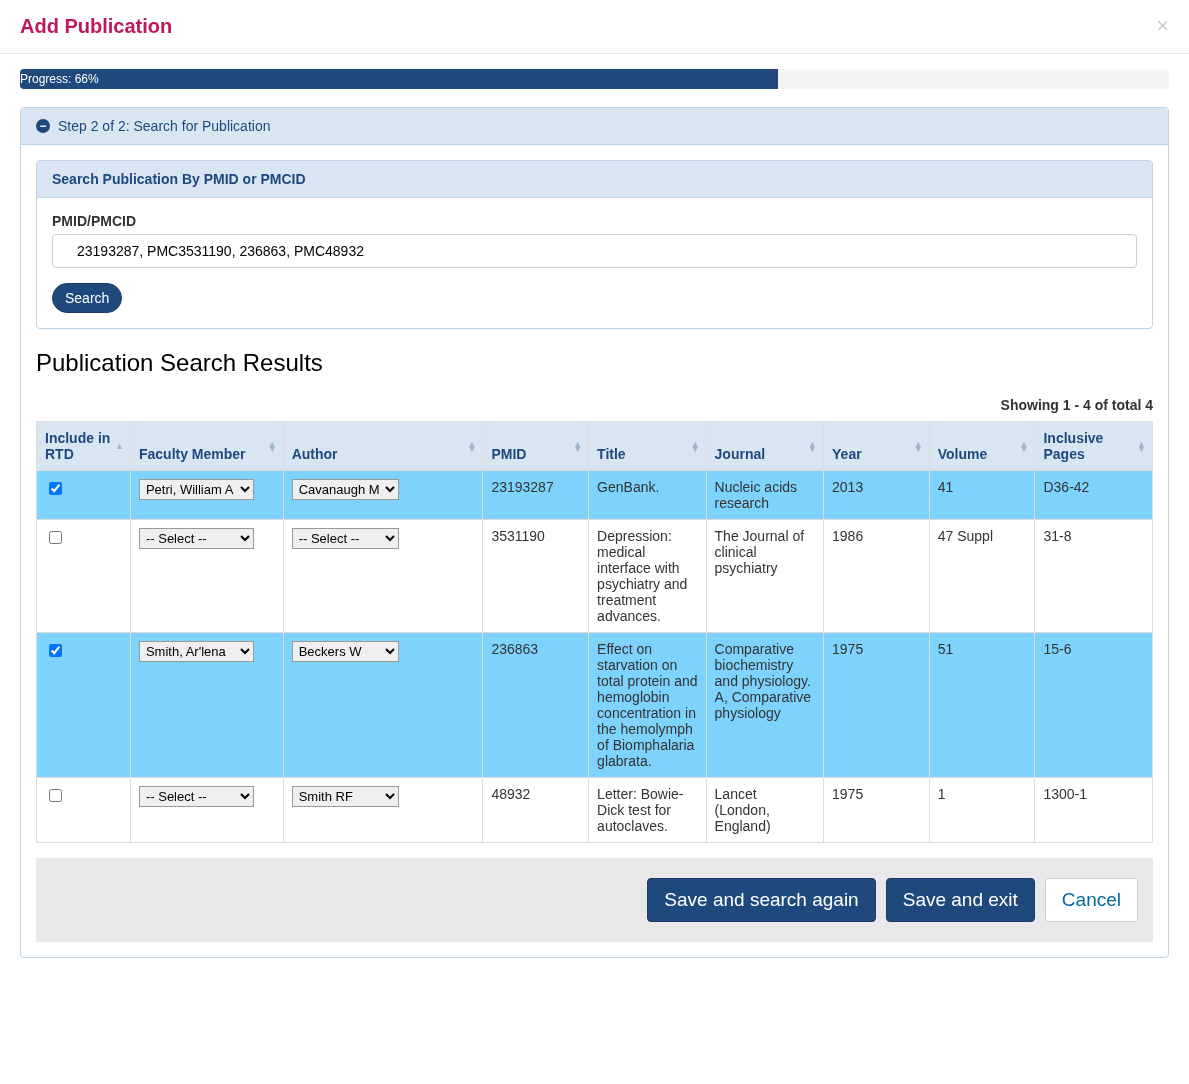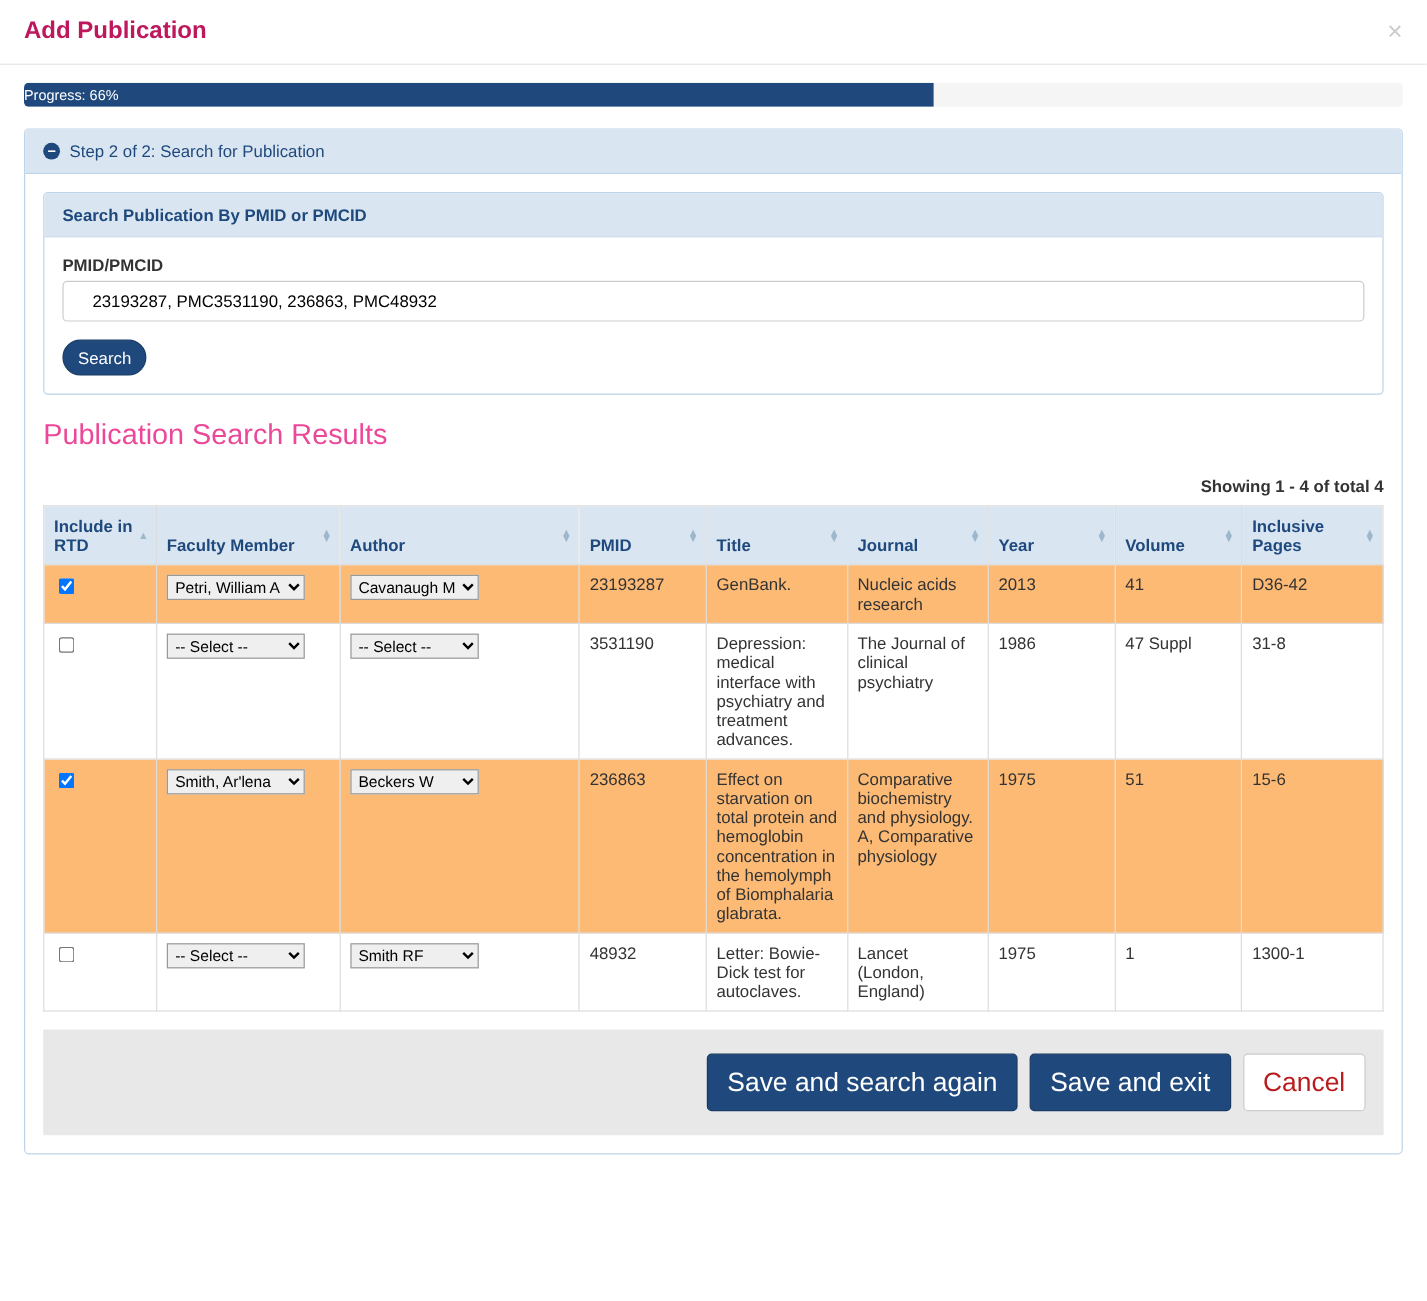--- a/index.html
+++ b/index.html
@@ -111,26 +111,26 @@
     text-align: center;
   }
   .btn-primary {
     background: #1f497d;
     border-color: #193b65;
     color: #fff;
   }
   .btn-default {
     background: #fff;
     border-color: #ccc;
-    color: #b91c1c;
-  }
-  .btn-lg { padding: 10px 16px; font-size: 22px; }
+    color: #0369a1;
+  }
+  .btn-lg { padding: 10px 16px; font-size: 19px; }
   .search-btn { margin-top: 15px; border-radius: 15px; }
   .results-title {
-    color: #ec4899;
+    color: #000000;
     font-size: 24px;
     font-weight: normal;
     margin: 20px 15px;
   }
   .results-summary {
     text-align: right;
     font-weight: bold;
     margin: 0 15px 8px;
   }
   .table-wrap { padding: 0 15px; }
@@ -159,21 +159,21 @@
     gap: 0;
     line-height: 0.5;
     font-size: 9px;
     color: #9db7cd;
   }
   tbody td {
     padding: 8px;
     border: 1px solid #ddd;
     vertical-align: top;
   }
-  tbody tr.highlighted { background: #fdba74; }
+  tbody tr.highlighted { background: #7dd3fc; }
   tbody tr:not(.highlighted) { background: #fff; }
   select {
     font-size: 13px;
     padding: 1px 2px;
     border: 1px solid #999;
     background: #efefef;
   }
   .action-bar {
     background: #e8e8e8;
     padding: 20px 15px;

